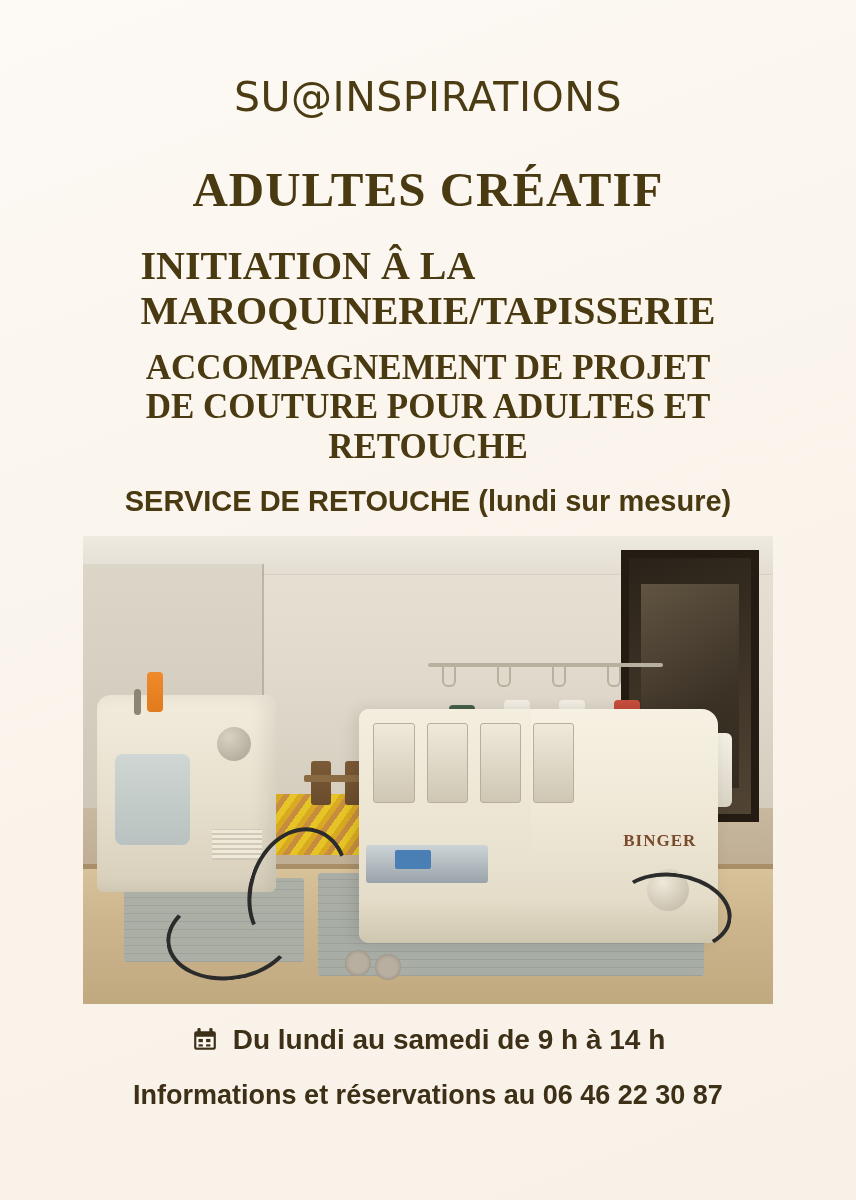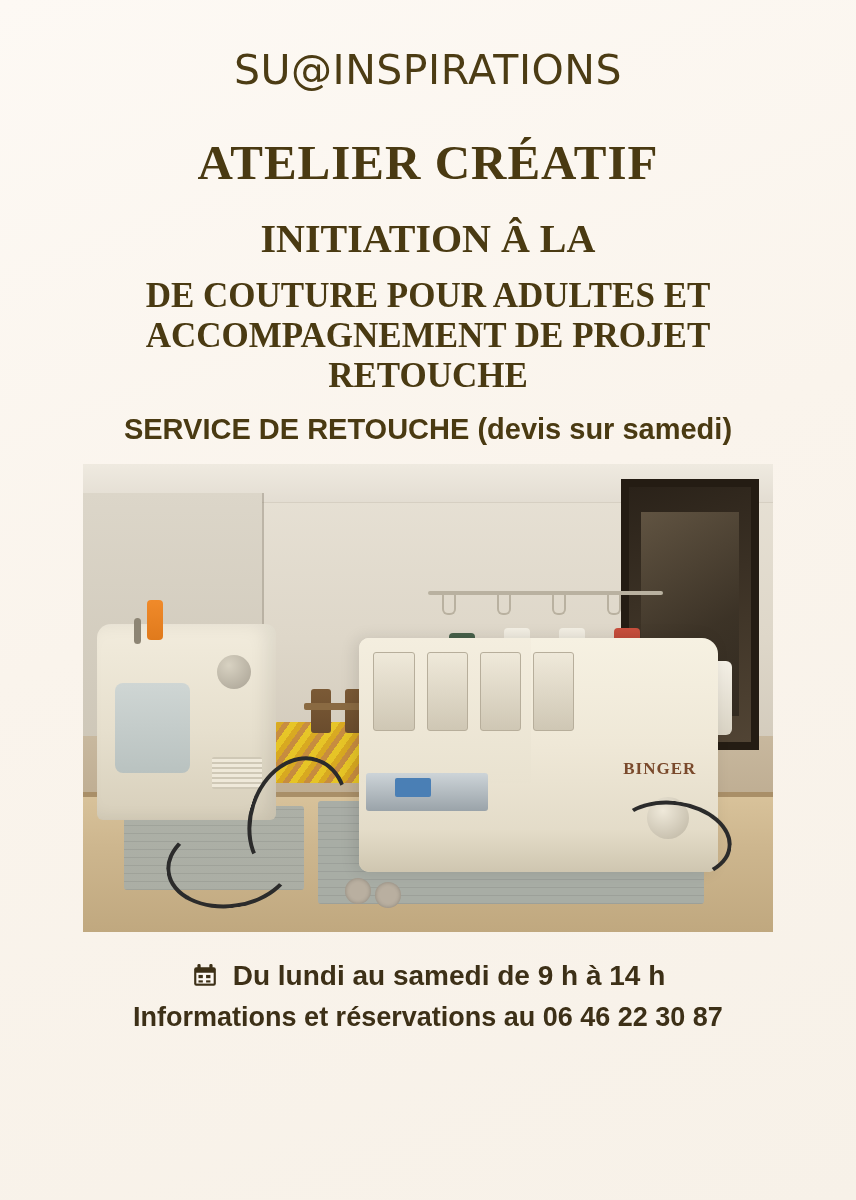--- a/index.html
+++ b/index.html
@@ -19,21 +19,21 @@
     width: 856px;
     height: 1200px;
     background: linear-gradient(160deg, #fdf9f4 0%, #faf4ec 45%, #f7f1e8 100%);
     box-sizing: border-box;
     padding: 0;
     display: flex;
     flex-direction: column;
     align-items: center;
   }
   .brand {
-    margin-top: 46px;
+    margin-top: 73px;
     font-family: "DejaVu Sans", sans-serif;
     font-size: 41px;
     font-weight: 400;
     letter-spacing: 0.5px;
     color: #4c3c14;
     text-align: center;
   }
   .title-main {
     margin-top: 40px;
     font-family: "Liberation Serif", serif;
@@ -338,26 +338,26 @@
   .buttons-pair span {
     position: absolute;
     width: 26px; height: 26px;
     border-radius: 50%;
     background: #b9afa0;
     box-shadow: inset 0 0 4px rgba(0,0,0,0.25);
   }
   .buttons-pair span:nth-child(2) { left: 30px; top: 4px; }
   
   .footer {
-    margin-top: 28px;
+    margin-top: 20px;
     width: 700px;
     display: flex;
     flex-direction: column;
     align-items: center;
-    gap: 10px;
+    gap: 24px;
   }
   .info-line {
     display: flex;
     align-items: center;
     gap: 14px;
     font-size: 28px;
     font-weight: bold;
     color: #3d3017;
     font-family: "Liberation Sans", sans-serif;
   }
@@ -377,33 +377,34 @@
     font-family: "Liberation Sans", sans-serif;
   }
 </style>
 </head>
 <body>
 
 <div class="poster">
 
   <div class="brand">SU@INSPIRATIONS</div>
 
-  <div class="title-main">ATELIER CRÉATIF</div>
+  <div class="title-main">ADULTES CRÉATIF</div>
 
   <div class="subtitle">
     <div>INITIATION Â LA</div>
+    <div>MAROQUINERIE/TAPISSERIE</div>
   </div>
 
   <div class="subtitle-2">
+    <div>ACCOMPAGNEMENT DE PROJET</div>
     <div>DE COUTURE POUR ADULTES ET</div>
-    <div>ACCOMPAGNEMENT DE PROJET</div>
     <div>RETOUCHE</div>
   </div>
 
-  <div class="service-line">SERVICE DE RETOUCHE (devis sur samedi)</div>
+  <div class="service-line">SERVICE DE RETOUCHE (lundi sur mesure)</div>
 
   <div class="photo-wrap">
     <div class="photo">
       <div class="wall"></div>
       <div class="ceiling"></div>
       <div class="wall-left"></div>
       <div class="wall-corner"></div>
       <div class="floor"></div>
       <div class="rug"></div>
 

